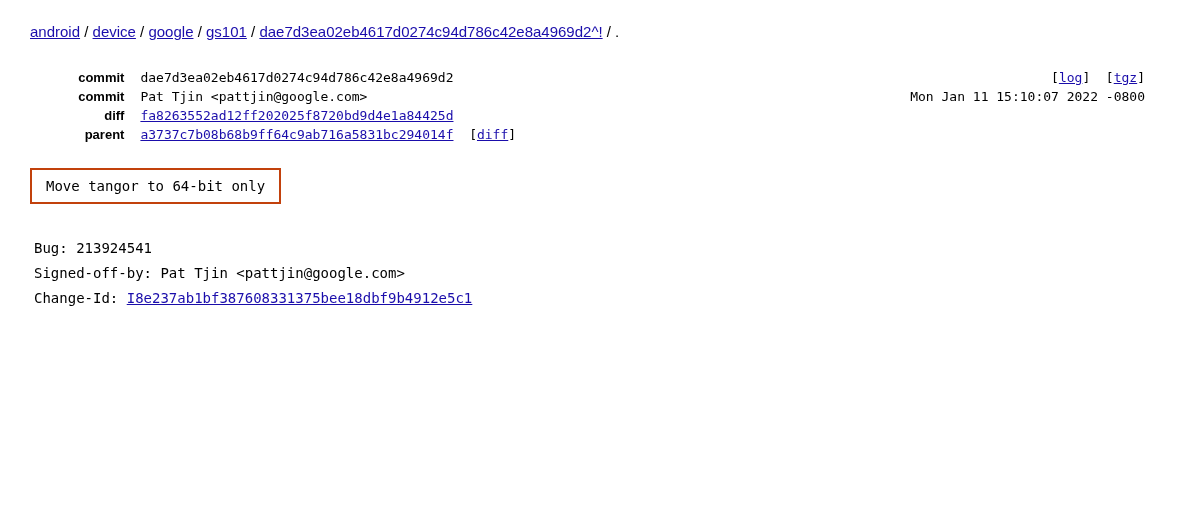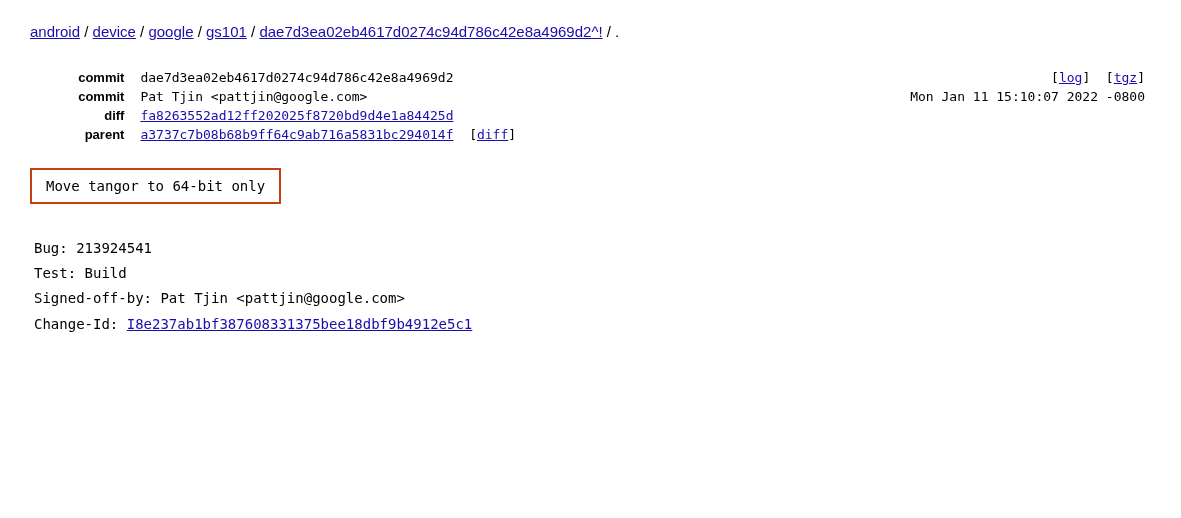--- a/index.html
+++ b/index.html
@@ -118,18 +118,17 @@
   </table>
 
 <div style="margin-bottom: 16px;">
   <div class="commit-message-box">
     <span>Move tangor to 64-bit only</span>
   </div>
 </div>
 
 <div class="commit-body">
   <div>Bug: 213924541</div>
-  <div>Test: Build</div>
   <div>Signed-off-by: Pat Tjin &lt;pattjin@google.com&gt;</div>
   <div>
     Change-Id: <a href="#">I8e237ab1bf387608331375bee18dbf9b4912e5c1</a>
   </div>
 </div>
 
 </body></html>

